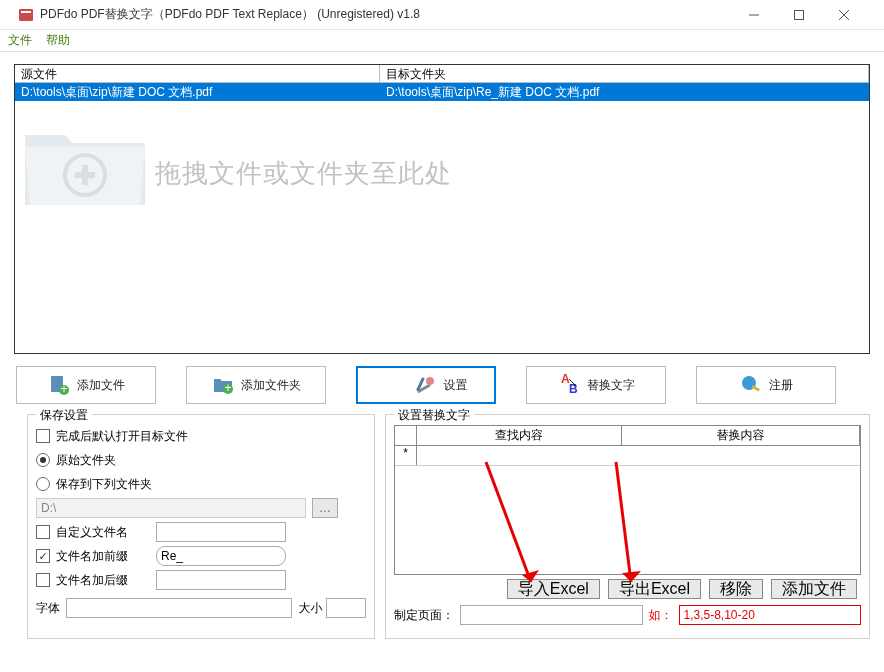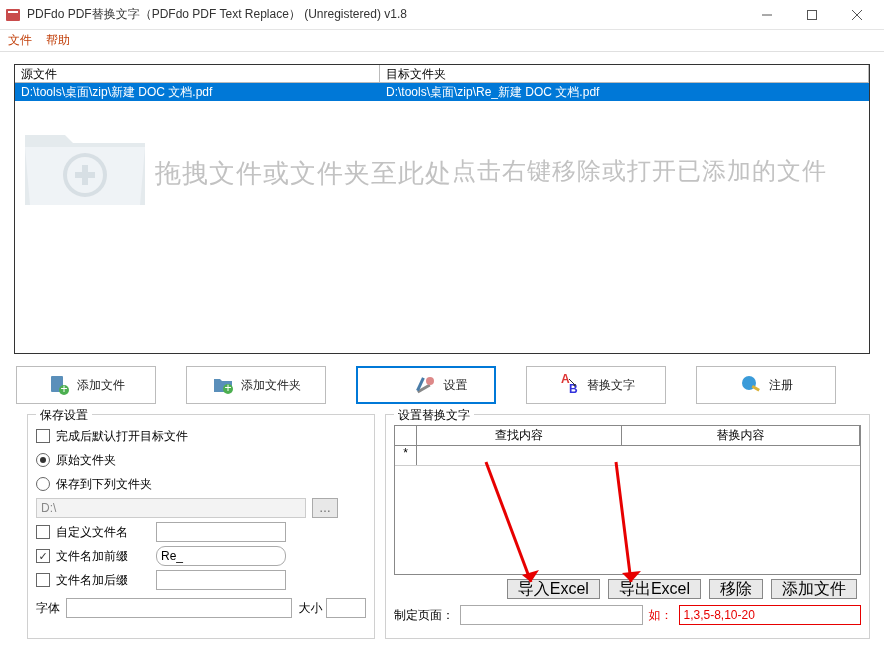--- a/index.html
+++ b/index.html
@@ -1,28 +1,28 @@
 <!DOCTYPE html>
 <html><head>
 <meta charset="utf-8">
 <style>
 * { box-sizing: border-box; margin: 0; padding: 0; font-family: "Microsoft YaHei", "SimSun", sans-serif; font-size: 12px; }
 body { background: #fff; width: 884px; height: 672px; overflow: hidden; position: relative; }
 
 
-.titlebar { height: 30px; background: #fff; display: flex; align-items: center; padding: 0 5px; border-bottom: 1px solid #e5e5e5; }
+.titlebar { height: 30px; background: #fff; display: flex; align-items: center; padding: 0 18px; border-bottom: 1px solid #e5e5e5; }
 .titlebar .app-icon { width: 16px; height: 16px; margin-right: 6px; }
 .titlebar .title-text { flex: 1; color: #333; font-size: 12px; }
 .win-controls { display: flex; }
 .win-btn { width: 45px; height: 28px; display: flex; align-items: center; justify-content: center; color: #555; }
 .win-btn svg { width: 10px; height: 10px; }
 
 
 .menubar { height: 22px; display: flex; align-items: center; padding: 0 8px; gap: 14px; border-bottom: 1px solid #e0e0e0; }
-.menubar span { color: #c2410c; font-size: 12px; }
+.menubar span { color: #4d7c0f; font-size: 12px; }
 
 
 .content { padding: 12px 14px 0 14px; }
 
 
 .filelist-panel { border: 1px solid #333; height: 290px; position: relative; background: #fff; overflow: hidden; }
 .filelist-header { display: flex; height: 18px; background: #fff; }
 .filelist-header .col { border-right: 1px solid #bbb; border-bottom: 1px solid #bbb; padding: 1px 6px; font-size: 12px; }
 .col-src { width: 365px; }
 .col-dst { flex: 1; }
@@ -125,21 +125,20 @@
     <div class="drop-overlay">
       <svg class="folder-icon" viewBox="0 0 140 100">
         <path d="M10 20 L50 20 L58 28 L130 28 L130 90 L10 90 Z" fill="#cfd9e0"></path>
         <path d="M10 32 L130 32 L125 90 L15 90 Z" fill="#e3eaef"></path>
         <circle cx="70" cy="60" r="22" fill="#b8c5ce"></circle>
         <circle cx="70" cy="60" r="18" fill="#e3eaef"></circle>
         <rect x="67" y="50" width="6" height="20" fill="#b8c5ce"></rect>
         <rect x="60" y="57" width="20" height="6" fill="#b8c5ce"></rect>
       </svg>
       <div class="drop-text">拖拽文件或文件夹至此处</div>
-      <div class="drop-text2">点击右键移除或打开已添加的文件</div>
     </div>
   </div>
 
   <div class="toolbar-row">
     <div class="tool-btn">
       <svg class="btn-icon" viewBox="0 0 24 24">
           <rect x="4" y="3" width="12" height="16" fill="#5a8fba" rx="1"></rect>
           <circle cx="17" cy="17" r="5" fill="#4caf50"></circle>
           <text x="17" y="20" text-anchor="middle" fill="#fff" font-size="8">+</text>
         </svg>

